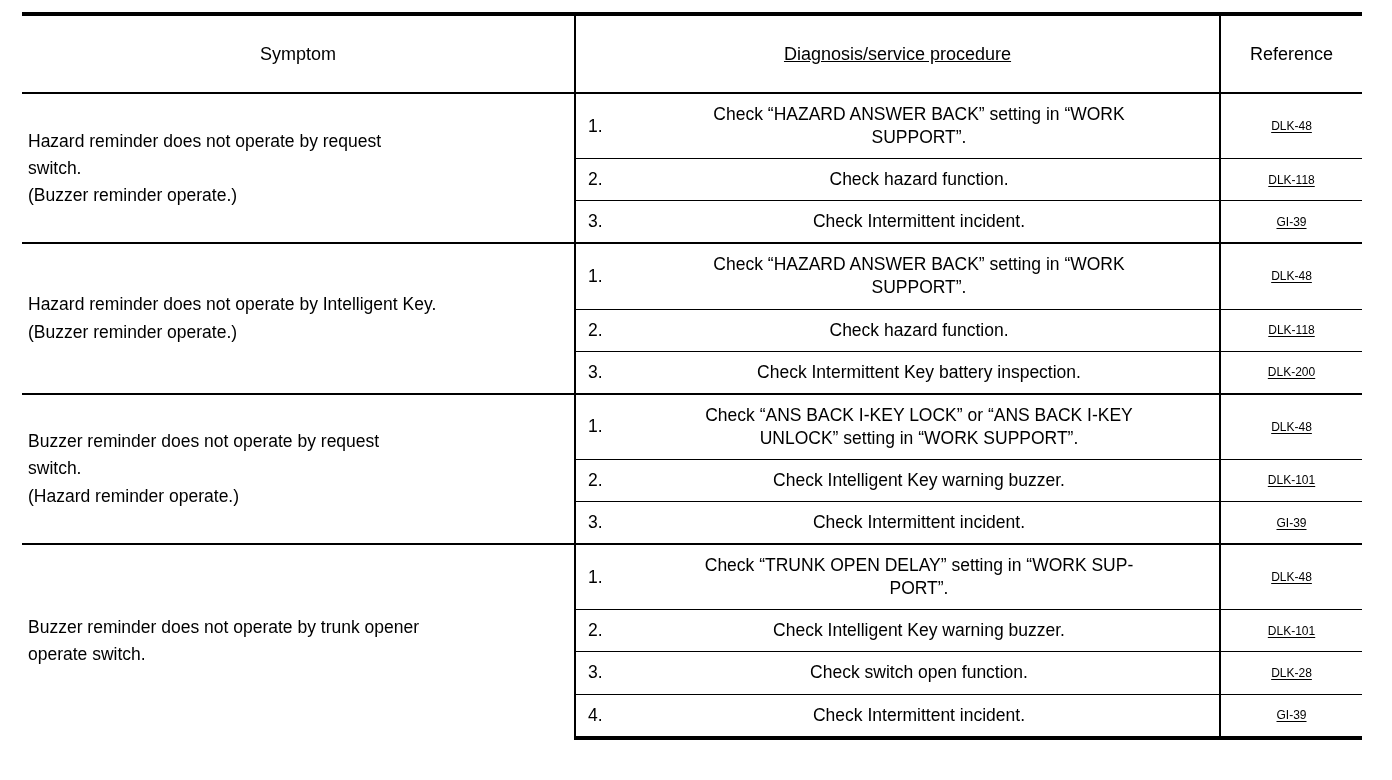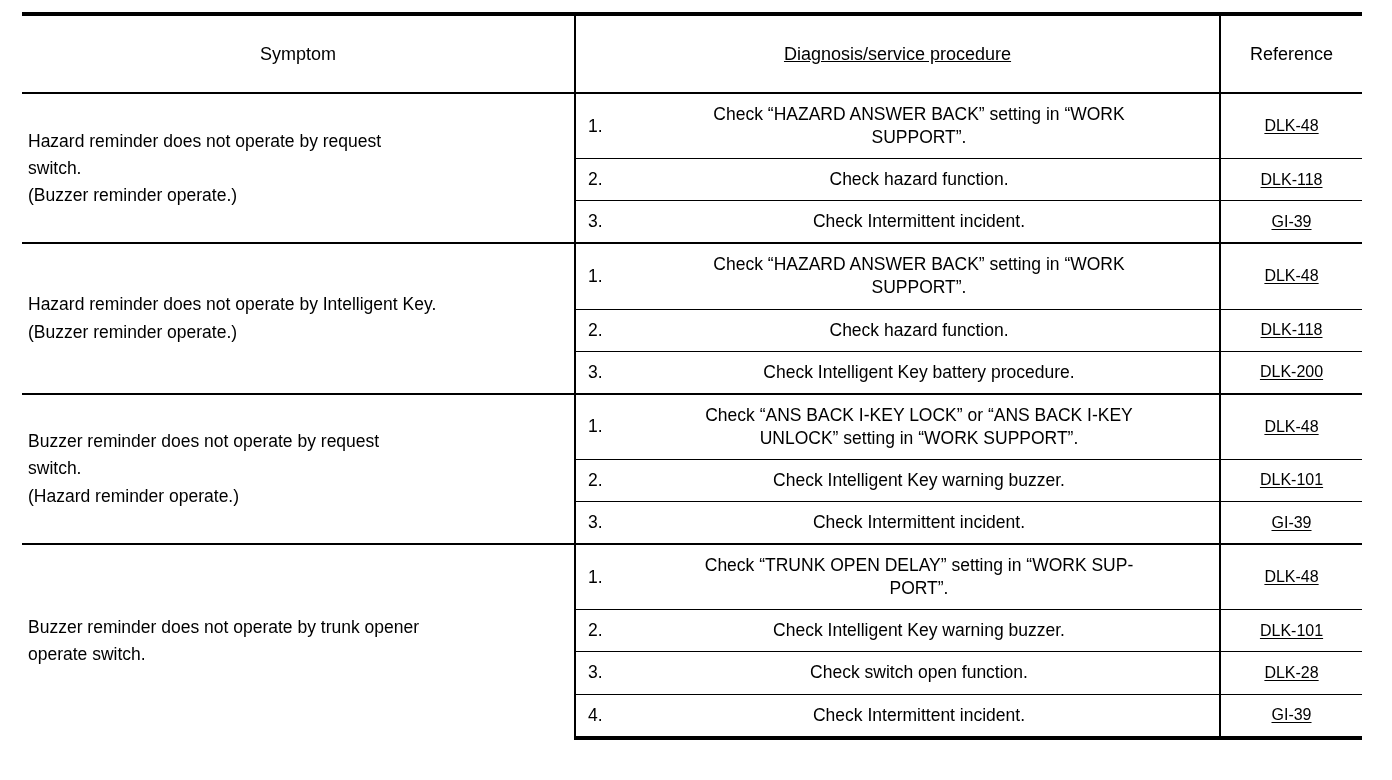--- a/index.html
+++ b/index.html
@@ -74,21 +74,21 @@
   .proc {
     border-right: 2.2px solid #000;
     text-align: center;
     padding: 9px 10px 9px 6px;
     line-height: 1.32;
     font-size: 17.5px;
   }
   .ref {
     text-align: center;
     padding: 8px 6px;
-    font-size: 16px;
+    font-size: 12px;
     white-space: nowrap;
   }
   .ref span.link {
     text-decoration: underline;
     text-underline-offset: 2px;
   }
 
   
   th.hd {
     text-align: center;
@@ -163,21 +163,21 @@
         <tr class="rule-thin">
           <td class="num">2.</td>
           <td class="proc">
             <div class="nowrapline">Check hazard function.</div>
           </td>
           <td class="ref"><span class="link">DLK-118</span></td>
         </tr>
         <tr class="rule-thin">
           <td class="num">3.</td>
           <td class="proc">
-            <div class="nowrapline">Check Intelligent Key battery procedure.</div>
+            <div class="nowrapline">Check Intermittent Key battery inspection.</div>
           </td>
           <td class="ref"><span class="link">DLK-200</span></td>
         </tr>
         <tr class="rule-med">
           <td class="sym" rowspan="3">
             <div class="nowrapline">Buzzer reminder does not operate by request</div>
             <div class="nowrapline">switch.</div>
             <div class="nowrapline">(Hazard reminder operate.)</div>
           </td>
           <td class="num">1.</td>

